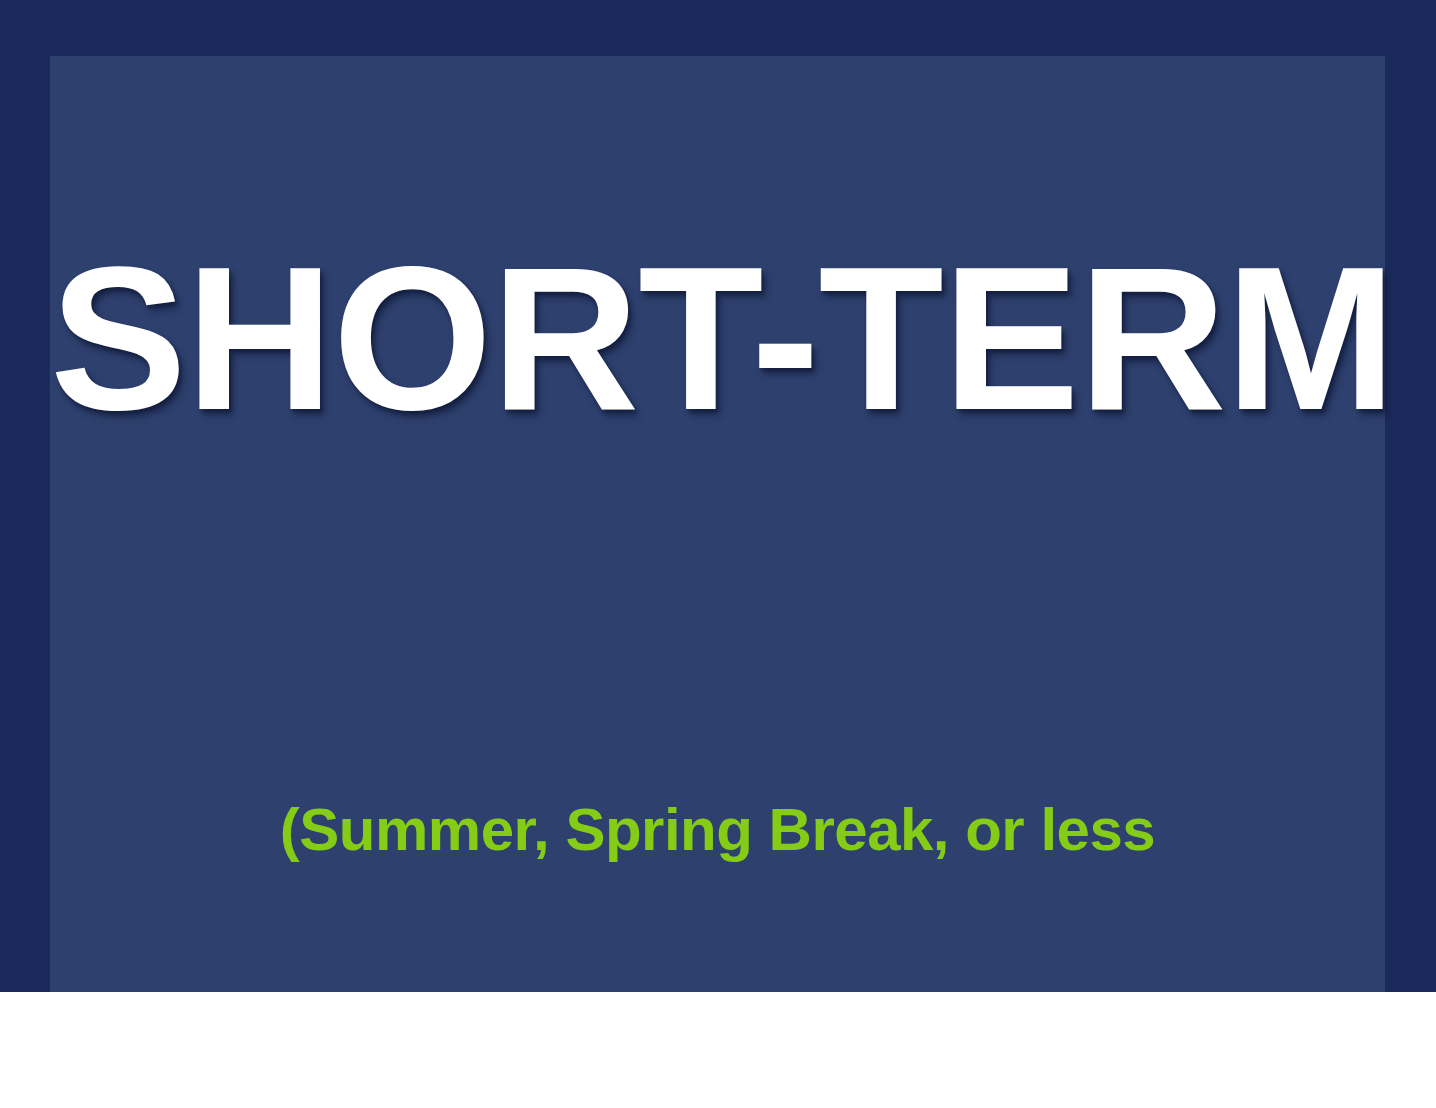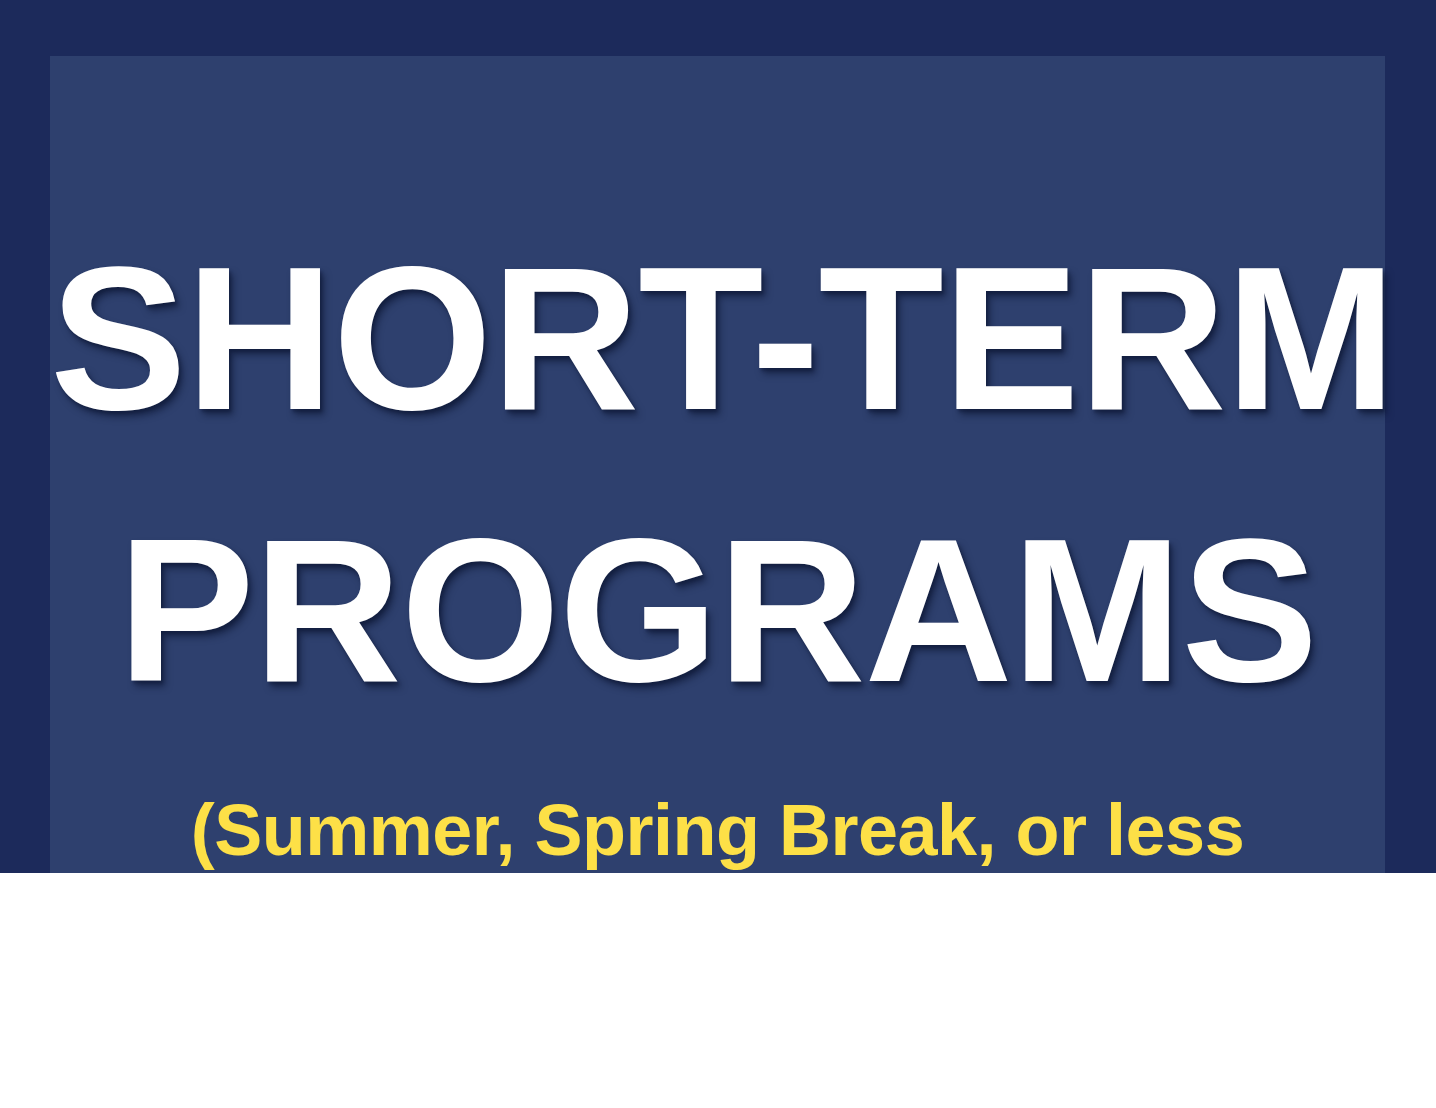--- a/index.html
+++ b/index.html
@@ -5,21 +5,21 @@
 <style>
   html, body {
     margin: 0;
     padding: 0;
     background: #ffffff;
   }
 
   #stage {
     position: relative;
     width: 1436px;
-    height: 873px;
+    height: 992px;
     overflow: hidden;
     font-family: "Liberation Sans", "DejaVu Sans", sans-serif;
     -webkit-font-smoothing: antialiased;
   }
 
   
   .card-frame {
     position: absolute;
     inset: 0;
     background: #1c2a5b;
@@ -65,41 +65,40 @@
   .subhead-block {
     position: absolute;
     left: 60px;
     right: 60px;
     top: 718px;
     text-align: center;
   }
 
   .subhead-line {
     display: block;
-    color: #fde047;
+    color: #84cc16;
     font-family: "Liberation Sans", "DejaVu Sans", sans-serif;
     font-weight: bold;
-    font-size: 72px;
+    font-size: 60px;
     line-height: 112px;
     letter-spacing: -0.5px;
     white-space: nowrap;
   }
 </style>
 </head>
 <body>
 
 <div id="stage">
 
   <div class="card-frame"></div>
 
   <div class="card-panel">
 
     <div class="headline-block">
       <span class="headline-line">SHORT-TERM</span>
-      <span class="headline-line">PROGRAMS</span>
     </div>
 
     <div class="subhead-block">
       <span class="subhead-line">(Summer, Spring Break, or less</span>
     </div>
 
   </div>
 </div>
 
 </body></html>

